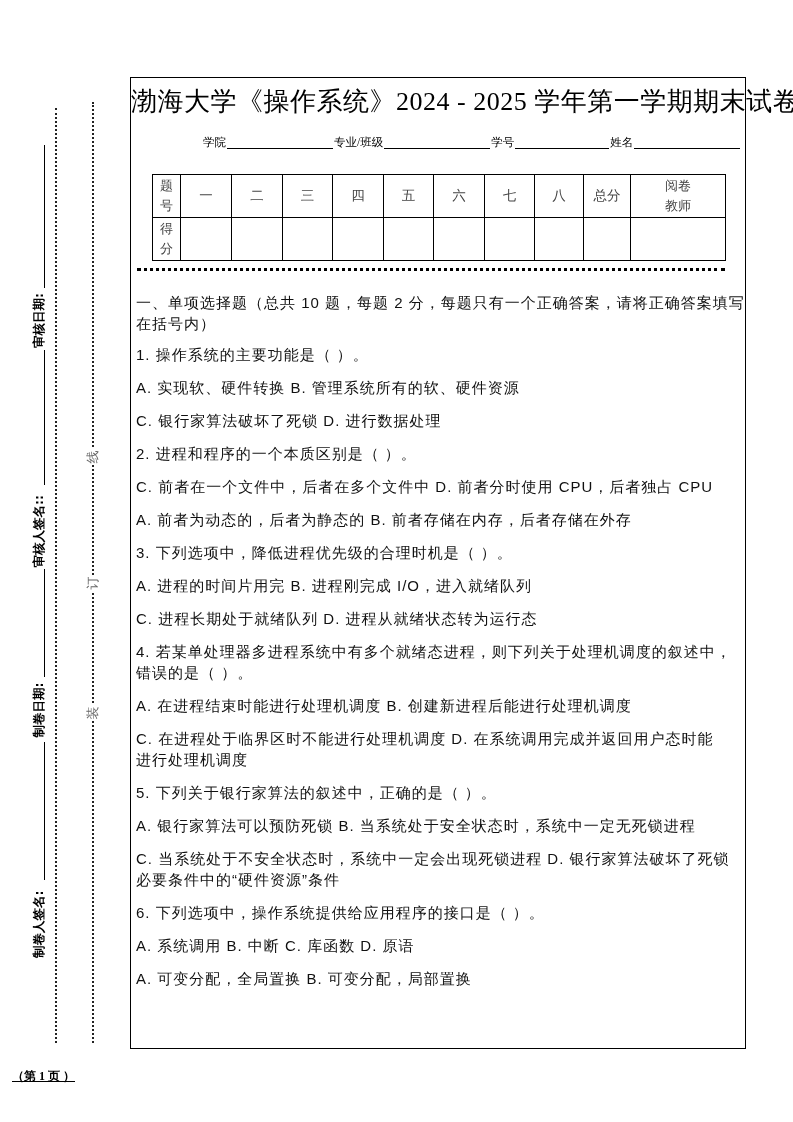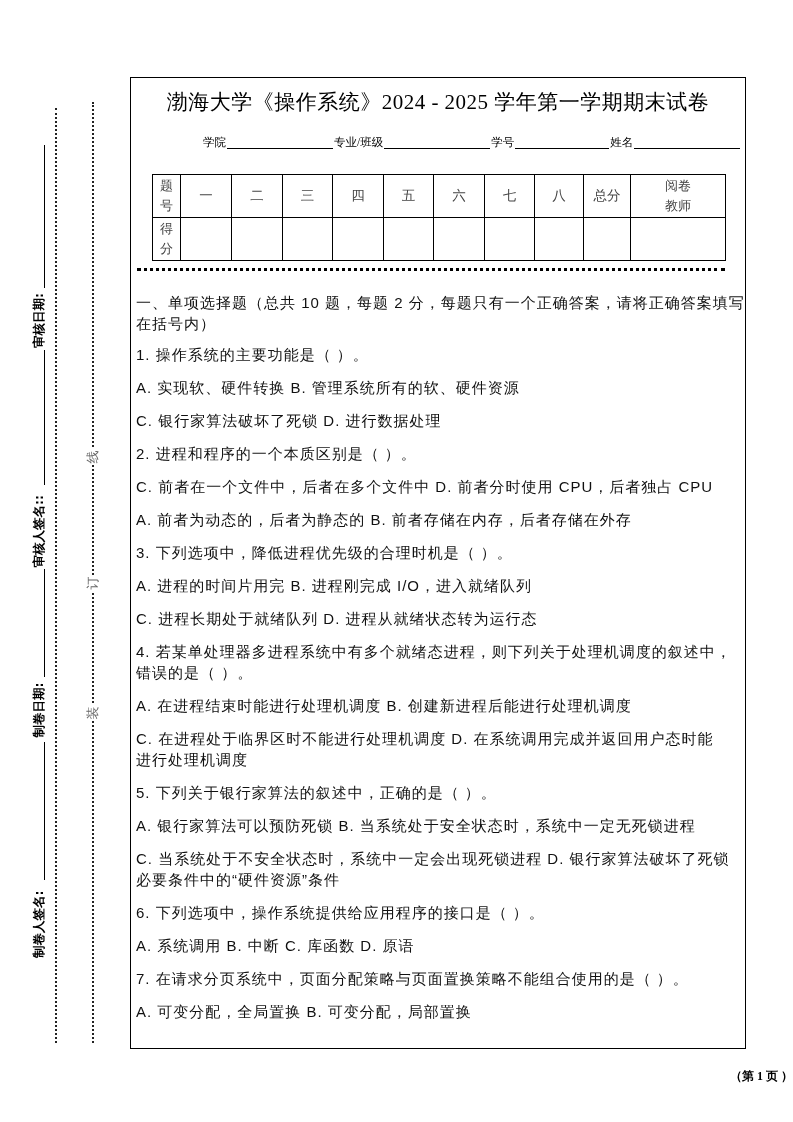--- a/index.html
+++ b/index.html
@@ -34,21 +34,21 @@
   
   .frame {
     position: absolute; left: 130px; top: 77px;
     width: 614px; height: 970px; border: 1px solid #000;
   }
 
   .title {
     position: absolute; left: 0; right: 0; top: 10px;
     text-align: center;
     font-family: "Liberation Serif", "DejaVu Serif", serif;
-    font-size: 21px; line-height: 28px; letter-spacing: 0.5px; white-space: nowrap;
+    font-size: 26px; line-height: 28px; letter-spacing: 0.5px; white-space: nowrap;
   }
 
   .info {
     position: absolute; left: 32px; top: 53px; height: 18px;
     display: flex; align-items: flex-end;
     font-family: "Liberation Serif", "DejaVu Serif", serif; font-size: 11.5px; white-space: nowrap; margin-left: 40px;
   }
   .info .field-label { flex: none; line-height: 14px; }
   .info .field-line { flex: none; border-bottom: 1px solid #000; height: 14px; margin: 0 1px; }
 
@@ -73,22 +73,22 @@
   .content {
     position: absolute; left: 5px; top: 214px; right: 0;
     font-family: "Liberation Sans", "DejaVu Sans", sans-serif;
     font-size: 15px; letter-spacing: 1px; color: #111;
   }
   .para { margin: 0 17px 12px 0; }
   .para .line { display: block; line-height: 21px; white-space: nowrap; }
   .para.heading { margin-bottom: 10px; }
 
   .footer {
-    position: absolute; left: 12px; right: 0; top: 1068px; text-align: right;
-    font-family: "Liberation Serif", "DejaVu Serif", serif; font-weight: bold; font-size: 12px;
+    position: absolute; left: 12px; right: 0; top: 1068px; text-align: left;
+    font-family: "Liberation Serif", "DejaVu Serif", serif; font-weight: bold; font-size: 12px; text-decoration: underline;
   }
 </style>
 </head>
 <body>
 
 <div class="margin-labels">
   <span class="lbl">制卷人签名:</span>
   <span class="blank" style="width:138px;margin-left:10px;margin-right:5px"></span>
   <span class="lbl">制卷日期:</span>
   <span class="blank" style="width:108px;margin-left:5px;margin-right:2px"></span>
@@ -234,21 +234,18 @@
     </div>
 
     <div class="para">
       <span class="line">6. 下列选项中，操作系统提供给应用程序的接口是（  ）。</span>
     </div>
     <div class="para">
       <span class="line">A. 系统调用  B. 中断  C. 库函数  D. 原语</span>
     </div>
 
     <div class="para">
-      <span class="line">7. 在请求分页系统中，页面分配策略与页面置换策略不能组合使用的是（  ）。</span>
-    </div>
-    <div class="para">
       <span class="line">A. 可变分配，全局置换  B. 可变分配，局部置换</span>
     </div>
   </div>
 </div>
 
 <div class="footer">（第 1 页 ）</div>
 
 </body></html>

